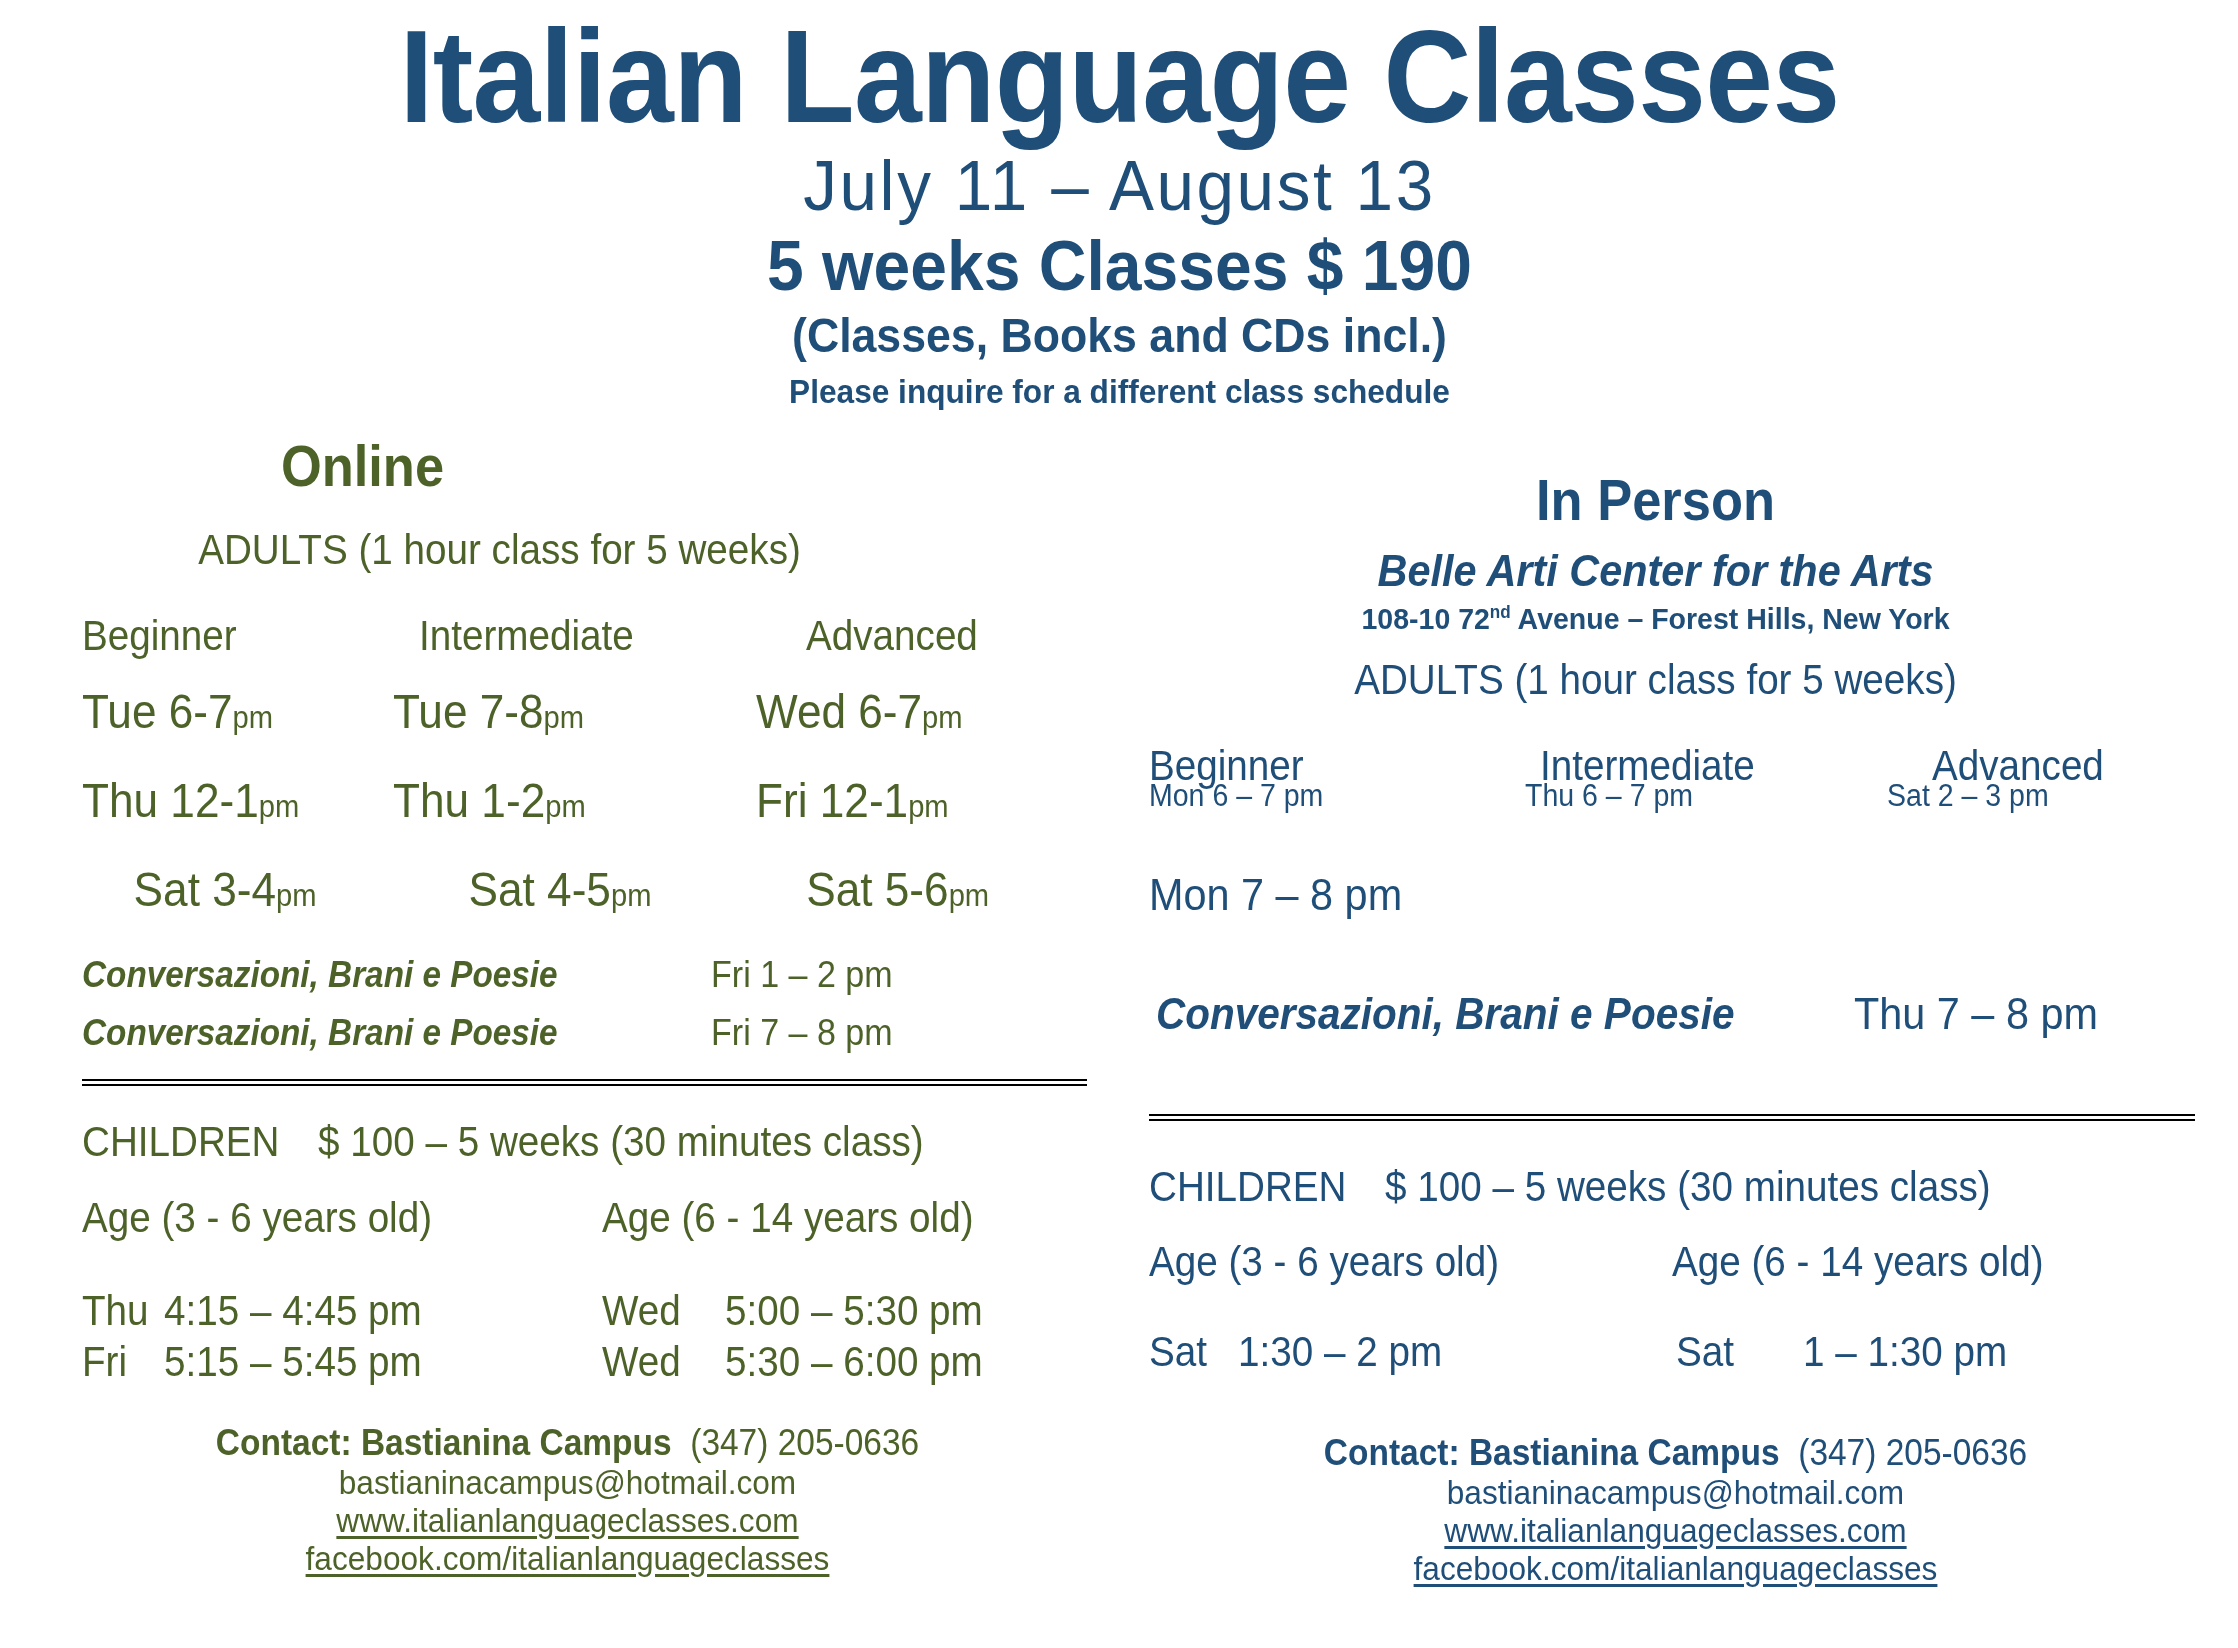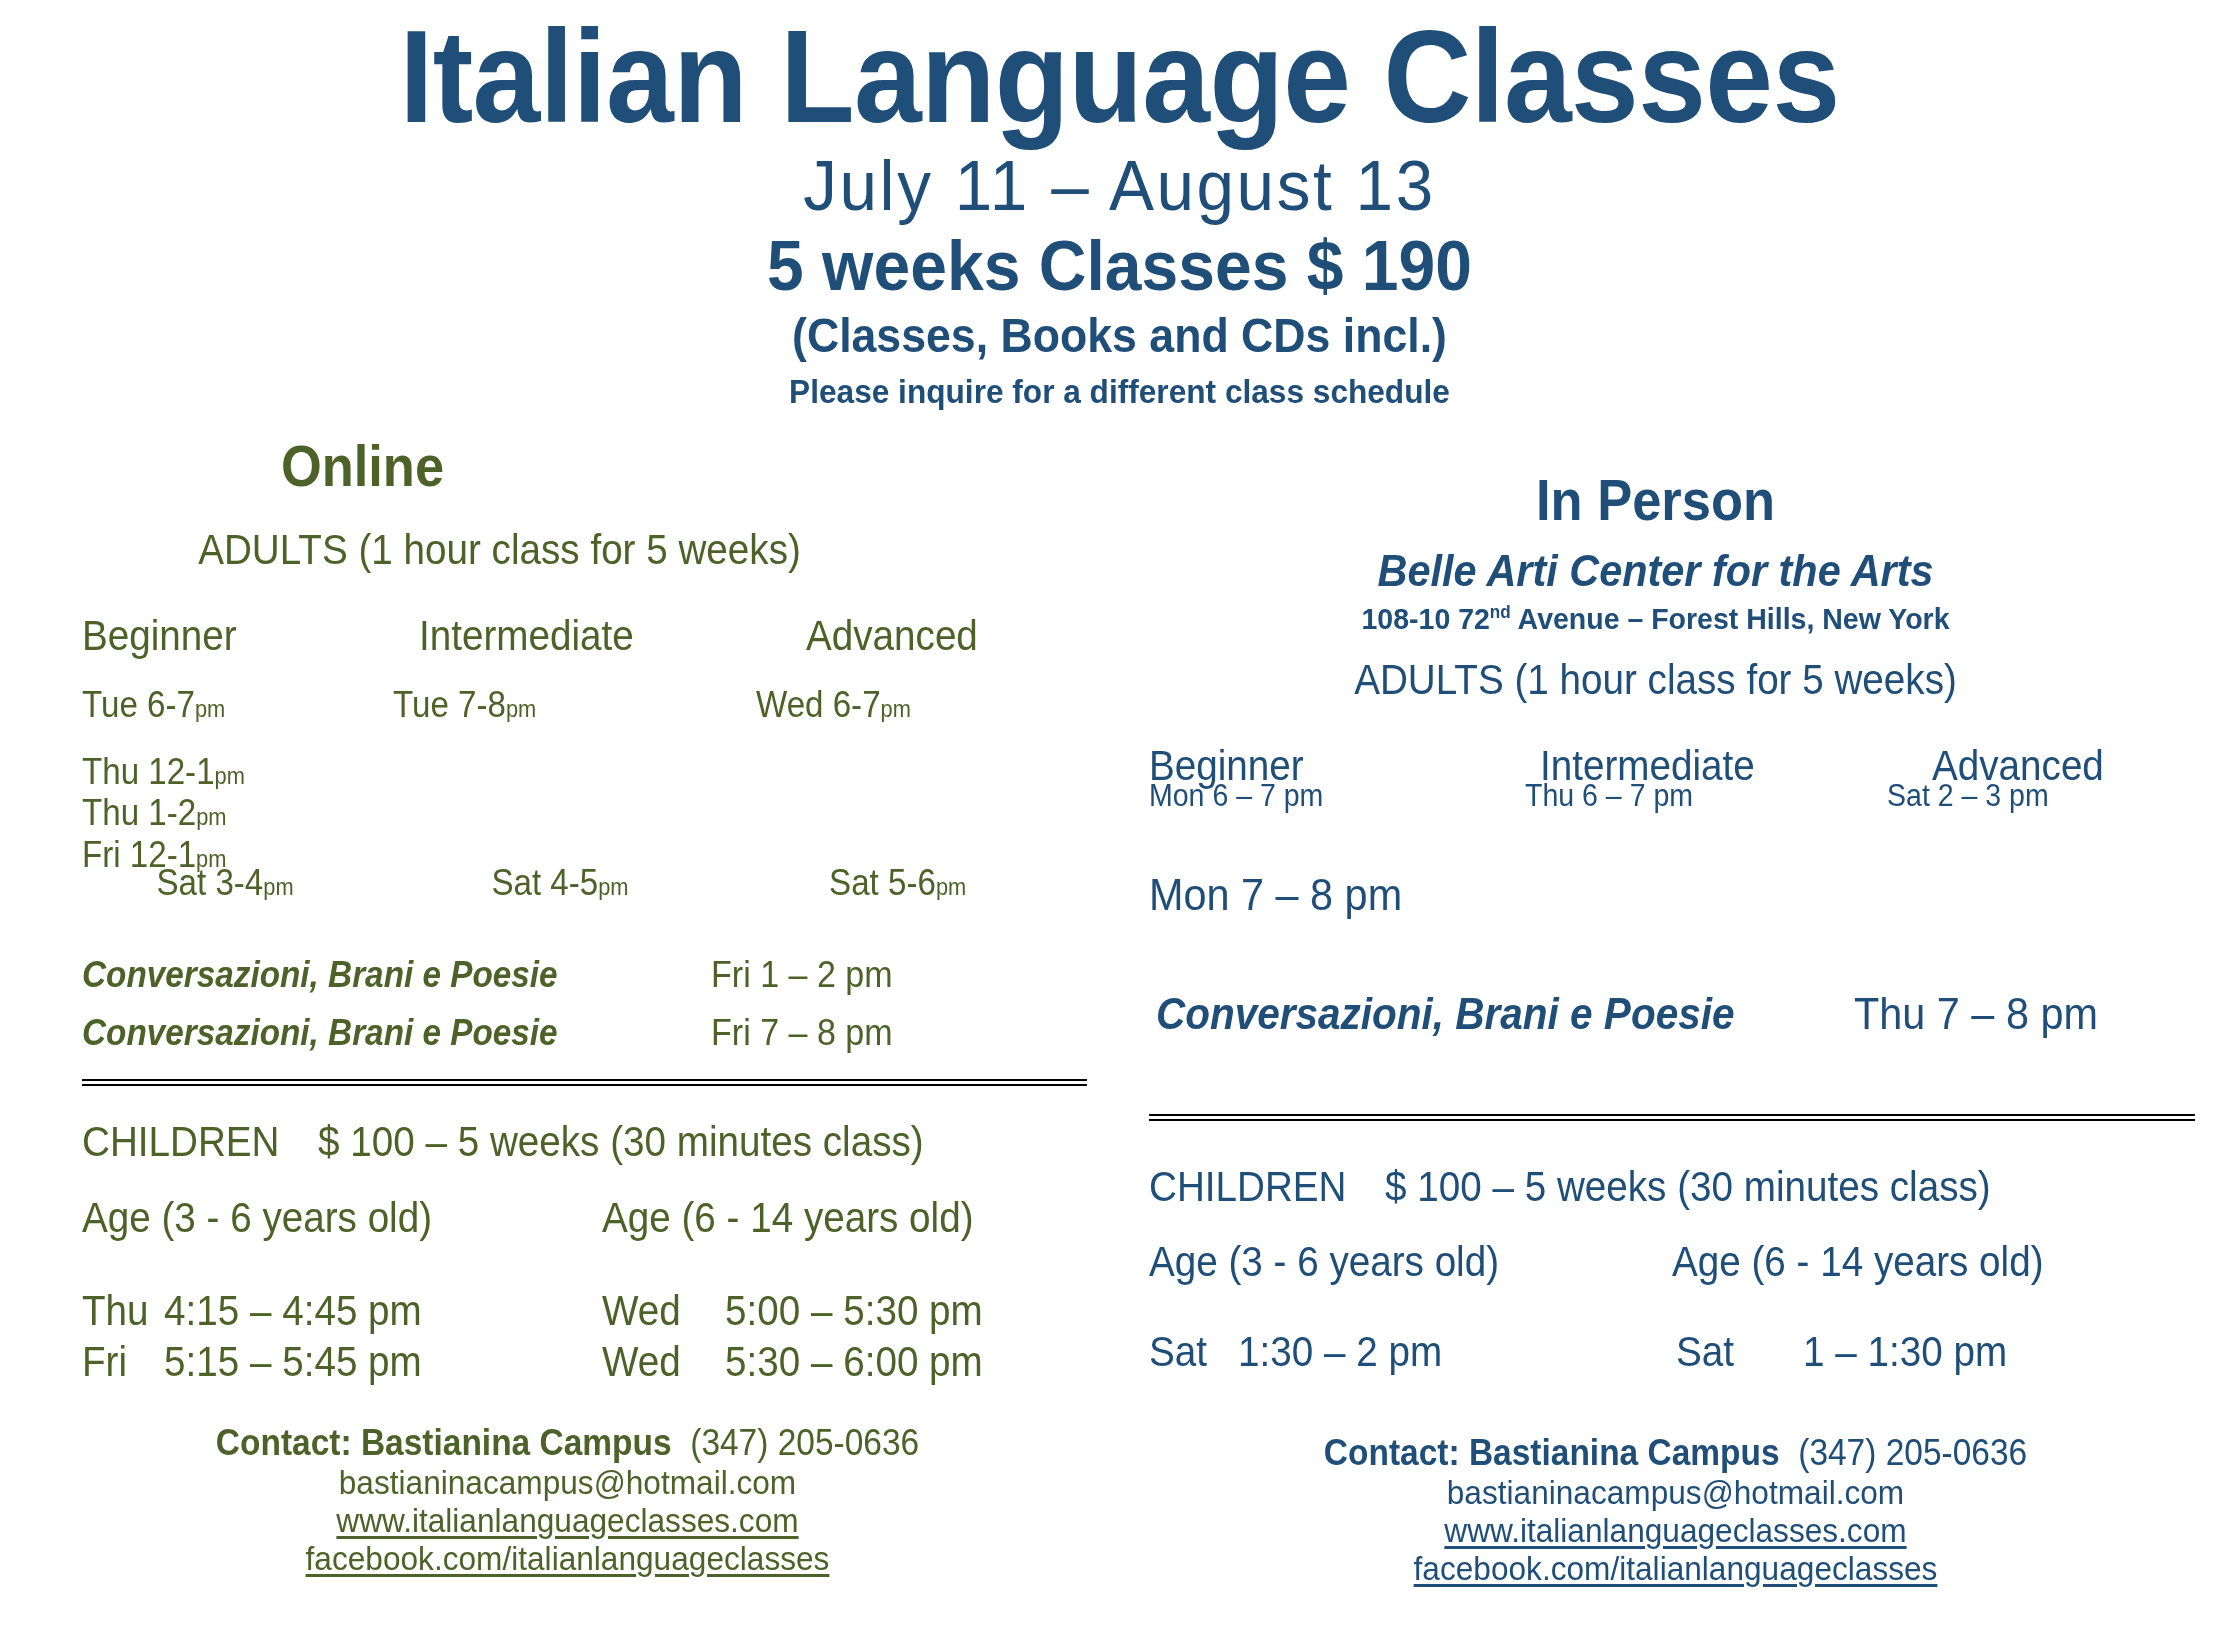--- a/index.html
+++ b/index.html
@@ -53,21 +53,21 @@
     font-size:30px;font-weight:bold;text-align:center;line-height:1.1;
     transform:scaleX(0.95);transform-origin:center top;
   }
   .adults-line{
     font-size:42px;text-align:center;line-height:1.1;
     transform:scaleX(0.92);transform-origin:center top;
   }
 
   .lvl-row{display:flex;font-size:42px;line-height:1.12;gap:32px;}
   .lvl-row > div{transform:scaleX(0.92);transform-origin:left top;}
-  .slot-row{display:flex;font-size:36px;line-height:1.15;}
+  .slot-row{display:flex;font-size:48px;line-height:1.15;}
   .slot-row > div{transform:scaleX(0.92);transform-origin:left top;white-space:nowrap;}
   .ampm{font-size:0.66em;}
 
   .conv-row{display:flex;line-height:1.15;}
   .conv-label{
     font-style:italic;font-weight:bold;
     transform:scaleX(0.90);transform-origin:left top;white-space:nowrap;
   }
   .conv-time{transform:scaleX(0.92);transform-origin:left top;white-space:nowrap;}
 
@@ -110,21 +110,21 @@
     <div style="width:363px">Intermediate</div>
     <div style="width:308px">Advanced</div>
   </div>
 
   <div class="slot-row green" style="position:absolute;left:82px;top:684px;width:1026px;">
     <div style="width:311px"><span>Tue 6-7</span><span class="ampm">pm</span></div>
     <div style="width:363px"><span>Tue 7-8</span><span class="ampm">pm</span></div>
     <div style="width:308px"><span>Wed 6-7</span><span class="ampm">pm</span></div>
   </div>
 
-  <div class="slot-row green" style="position:absolute;left:82px;top:751px;width:1026px;flex-direction:column;">
+  <div class="slot-row green" style="position:absolute;left:82px;top:773px;width:1026px;">
     <div style="width:311px"><span>Thu 12-1</span><span class="ampm">pm</span></div>
     <div style="width:363px"><span>Thu 1-2</span><span class="ampm">pm</span></div>
     <div style="width:308px"><span>Fri 12-1</span><span class="ampm">pm</span></div>
   </div>
 
   <div class="slot-row green" style="position:absolute;left:82px;top:862px;width:1026px;text-align:center;">
     <div style="width:311px"><span>Sat 3-4</span><span class="ampm">pm</span></div>
     <div style="width:363px"><span>Sat 4-5</span><span class="ampm">pm</span></div>
     <div style="width:308px"><span>Sat 5-6</span><span class="ampm">pm</span></div>
   </div>

